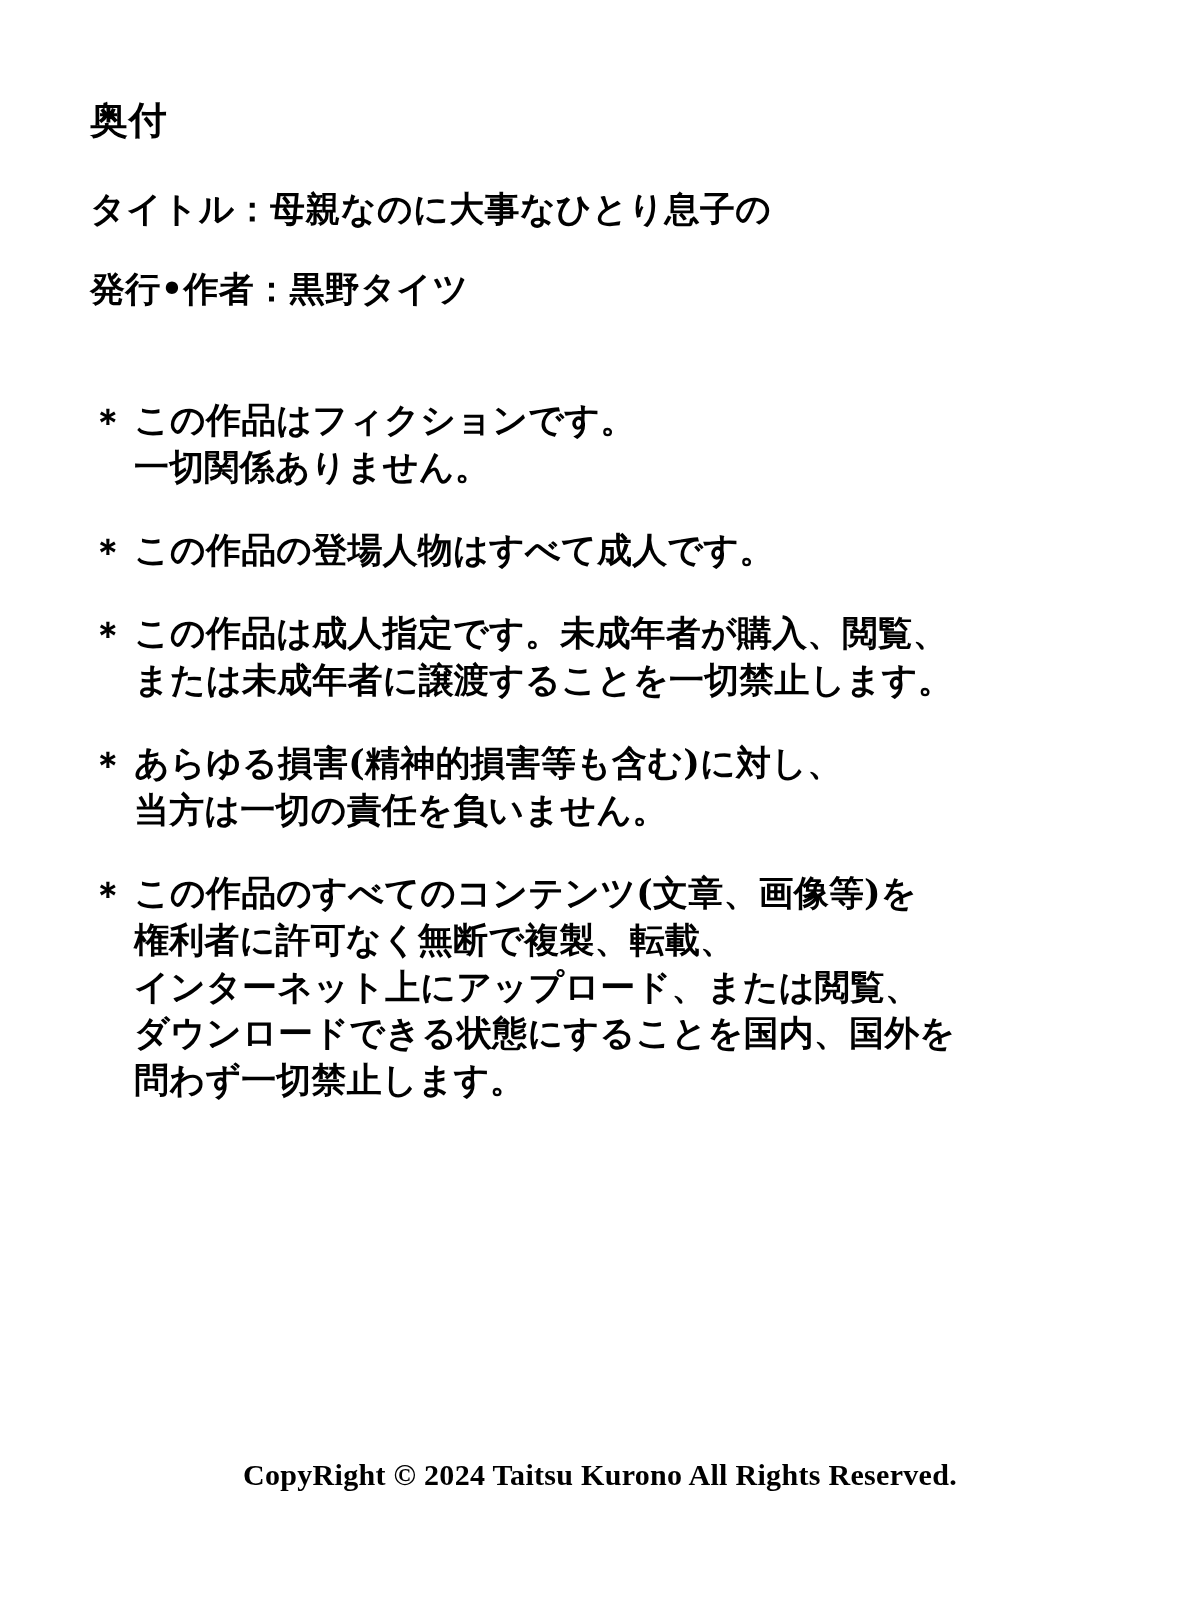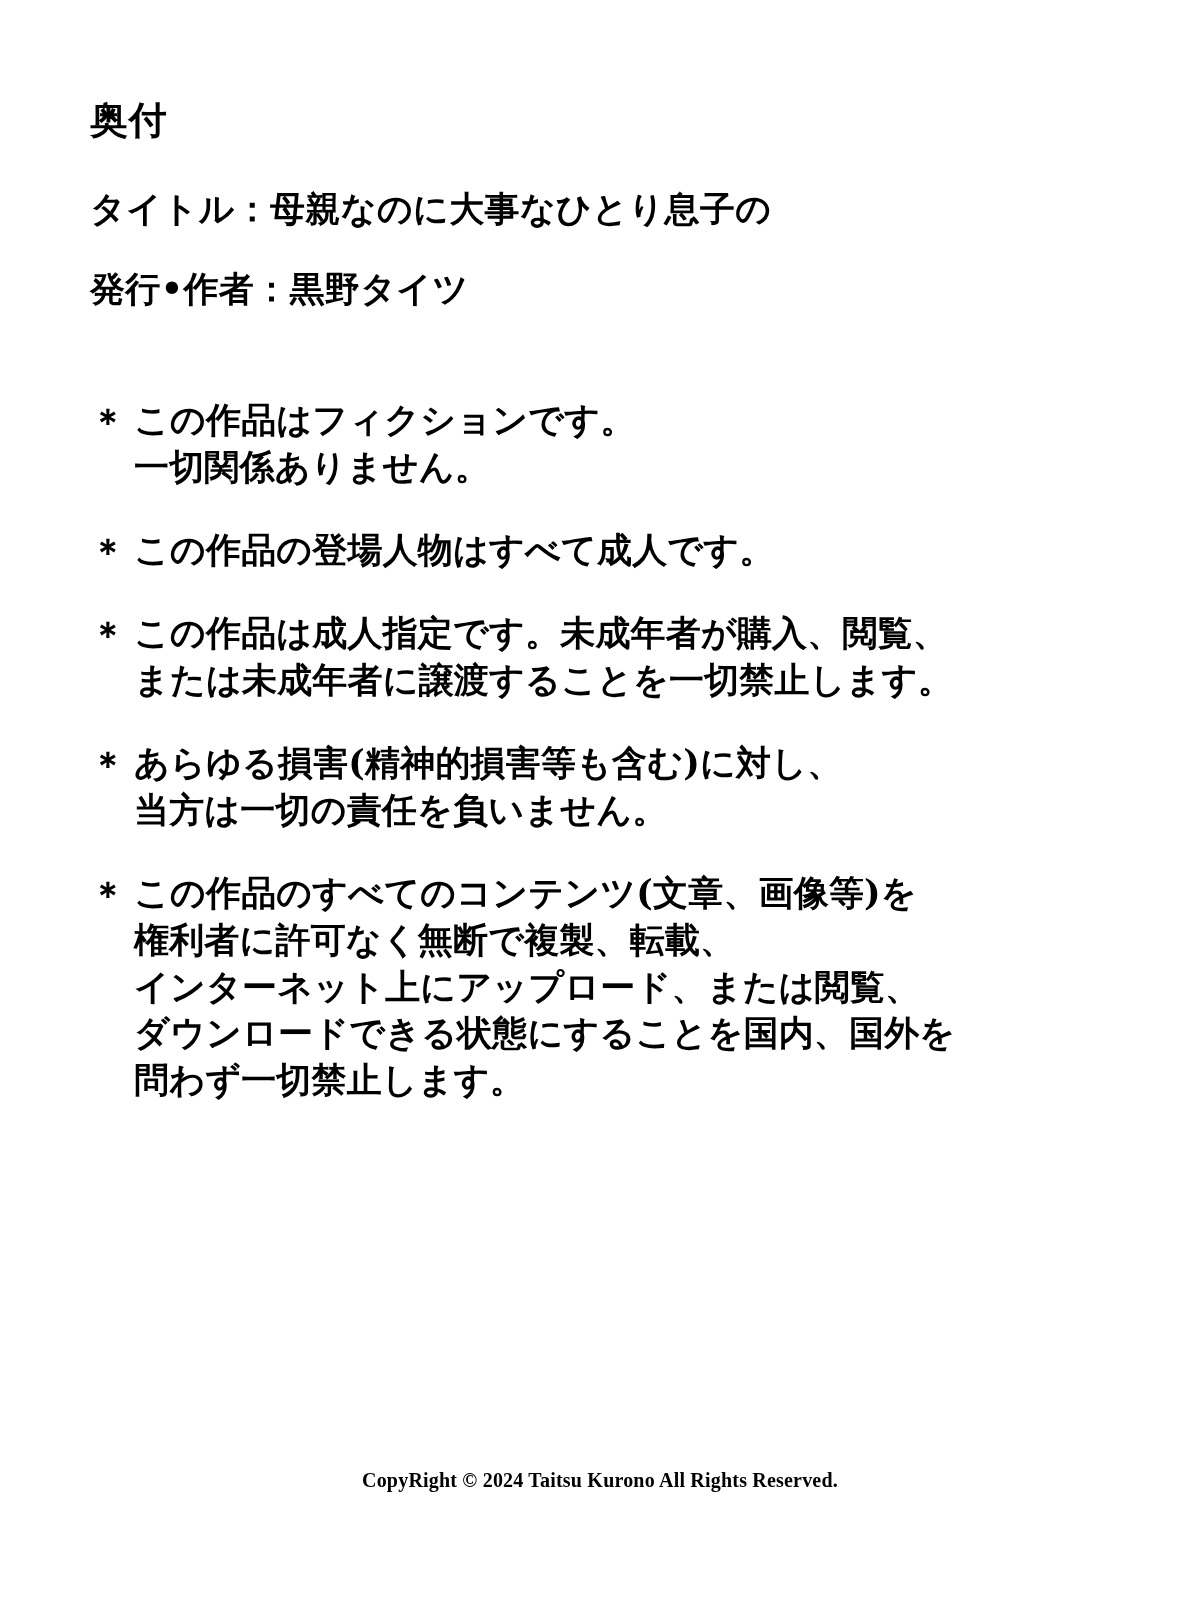--- a/index.html
+++ b/index.html
@@ -85,21 +85,21 @@
   }
 
   .copyright {
     position: absolute;
     left: 0;
     right: 0;
     bottom: 108px;
     text-align: center;
     font-family: "Liberation Serif", "DejaVu Serif", serif;
     font-weight: bold;
-    font-size: 20px;
+    font-size: 30px;
     letter-spacing: 0.01em;
   }
 </style>
 </head>
 <body>
 
 <div class="page">
 
   <h1 class="colophon-heading">奥付</h1>
 

